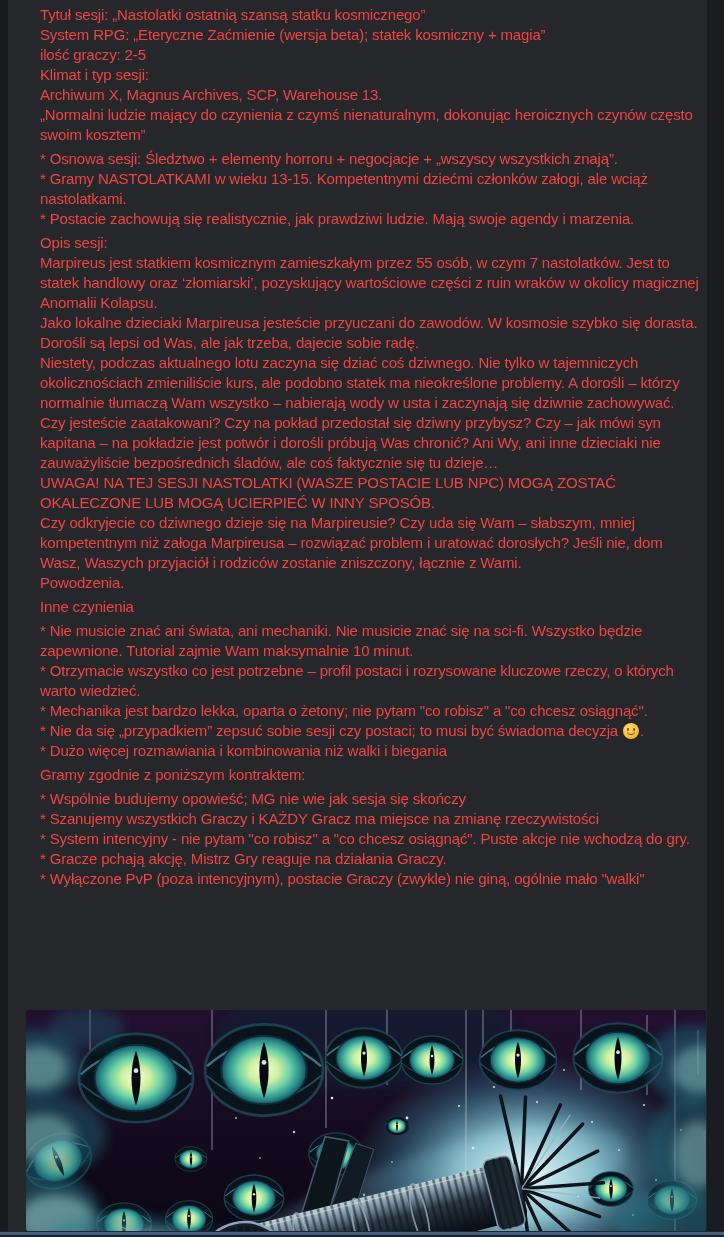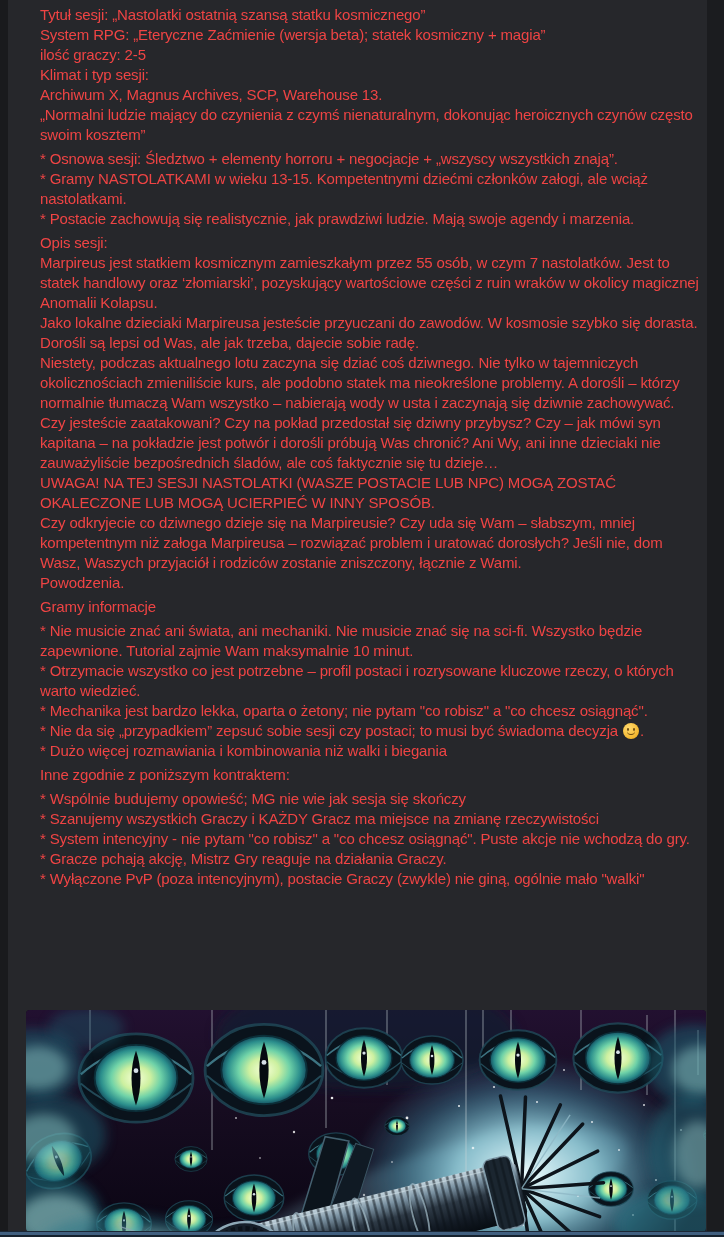--- a/index.html
+++ b/index.html
@@ -43,23 +43,23 @@
 </head>
 <body>
 
 <div class="gutter gutter-left"></div>
 <div class="gutter gutter-right"></div>
 
 <div class="message-text">
     <div class="para">Tytuł sesji: „Nastolatki ostatnią szansą statku kosmicznego”<br>System RPG: „Eteryczne Zaćmienie (wersja beta); statek kosmiczny + magia”<br>ilość graczy: 2-5<br>Klimat i typ sesji:<br>Archiwum X, Magnus Archives, SCP, Warehouse 13.<br>„Normalni ludzie mający do czynienia z czymś nienaturalnym, dokonując heroicznych czynów często swoim kosztem”</div>
     <div class="para">* Osnowa sesji: Śledztwo + elementy horroru + negocjacje + „wszyscy wszystkich znają”.<br>* Gramy NASTOLATKAMI w wieku 13-15. Kompetentnymi dziećmi członków załogi, ale wciąż nastolatkami.<br>* Postacie zachowują się realistycznie, jak prawdziwi ludzie. Mają swoje agendy i marzenia.</div>
     <div class="para">Opis sesji:<br>Marpireus jest statkiem kosmicznym zamieszkałym przez 55 osób, w czym 7 nastolatków. Jest to statek handlowy oraz ‘złomiarski’, pozyskujący wartościowe części z ruin wraków w okolicy magicznej Anomalii Kolapsu.<br>Jako lokalne dzieciaki Marpireusa jesteście przyuczani do zawodów. W kosmosie szybko się dorasta. Dorośli są lepsi od Was, ale jak trzeba, dajecie sobie radę.<br>Niestety, podczas aktualnego lotu zaczyna się dziać coś dziwnego. Nie tylko w tajemniczych okolicznościach zmieniliście kurs, ale podobno statek ma nieokreślone problemy. A dorośli – którzy normalnie tłumaczą Wam wszystko – nabierają wody w usta i zaczynają się dziwnie zachowywać.<br>Czy jesteście zaatakowani? Czy na pokład przedostał się dziwny przybysz? Czy – jak mówi syn kapitana – na pokładzie jest potwór i dorośli próbują Was chronić? Ani Wy, ani inne dzieciaki nie zauważyliście bezpośrednich śladów, ale coś faktycznie się tu dzieje…<br>UWAGA! NA TEJ SESJI NASTOLATKI (WASZE POSTACIE LUB NPC) MOGĄ ZOSTAĆ OKALECZONE LUB MOGĄ UCIERPIEĆ W INNY SPOSÓB.<br>Czy odkryjecie co dziwnego dzieje się na Marpireusie? Czy uda się Wam – słabszym, mniej kompetentnym niż załoga Marpireusa – rozwiązać problem i uratować dorosłych? Jeśli nie, dom Wasz, Waszych przyjaciół i rodziców zostanie zniszczony, łącznie z Wami.<br>Powodzenia.</div>
-    <div class="para">Gramy informacje</div>
+    <div class="para">Inne czynienia</div>
     <div class="para">* Nie musicie znać ani świata, ani mechaniki. Nie musicie znać się na sci-fi. Wszystko będzie zapewnione. Tutorial zajmie Wam maksymalnie 10 minut.<br>* Otrzymacie wszystko co jest potrzebne – profil postaci i rozrysowane kluczowe rzeczy, o których warto wiedzieć.<br>* Mechanika jest bardzo lekka, oparta o żetony; nie pytam "co robisz" a "co chcesz osiągnąć".<br>* Nie da się „przypadkiem” zepsuć sobie sesji czy postaci; to musi być świadoma decyzja <span class="emoji"></span>.<br>* Dużo więcej rozmawiania i kombinowania niż walki i biegania</div>
-    <div class="para">Inne zgodnie z poniższym kontraktem:</div>
+    <div class="para">Gramy zgodnie z poniższym kontraktem:</div>
     <div class="para">* Wspólnie budujemy opowieść; MG nie wie jak sesja się skończy<br>* Szanujemy wszystkich Graczy i KAŻDY Gracz ma miejsce na zmianę rzeczywistości<br>* System intencyjny - nie pytam "co robisz" a "co chcesz osiągnąć". Puste akcje nie wchodzą do gry.<br>* Gracze pchają akcję, Mistrz Gry reaguje na działania Graczy.<br>* Wyłączone PvP (poza intencyjnym), postacie Graczy (zwykle) nie giną, ogólnie mało "walki"</div>
   </div>
 
 <div class="attachment" title="Dark cosmic artwork: dozens of glowing green slit-pupil eyes in a black-purple nebula with teal clouds, thin hanging strands, stars, and an industrial cylindrical spaceship with a turbine disc and radiating spikes glowing cyan">
   <svg width="680" height="222" viewBox="0 0 680 222">
     <defs>
       <linearGradient id="bg" x1="0" y1="0" x2="0" y2="1">
         <stop offset="0" stop-color="#221030"></stop>
           <stop offset=".45" stop-color="#160c20"></stop>
           <stop offset="1" stop-color="#0b0614"></stop>

